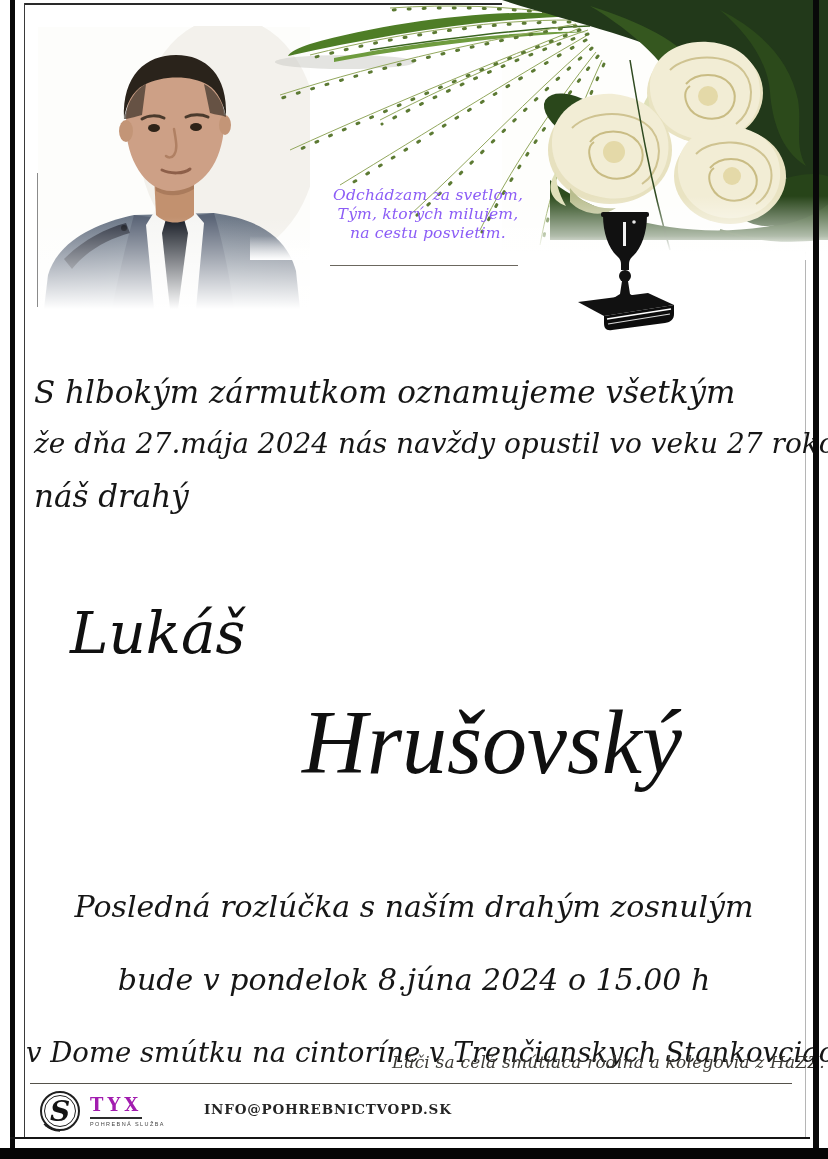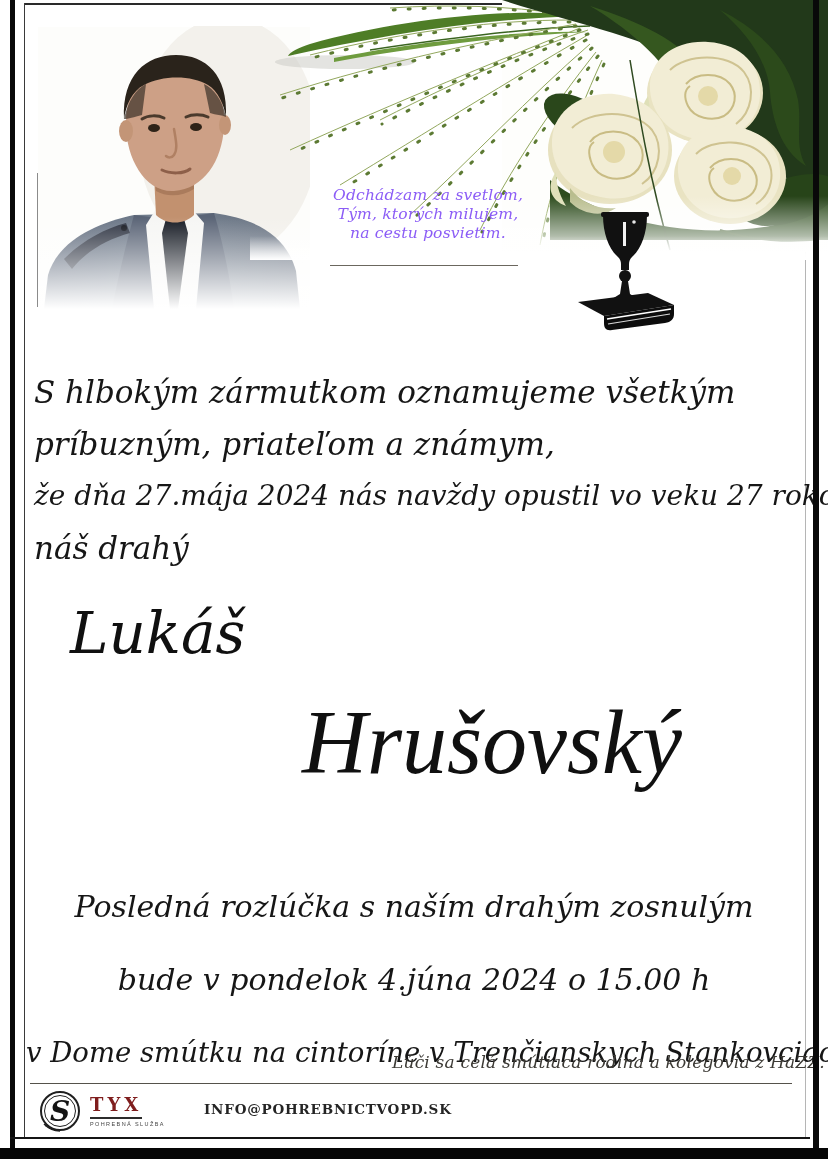--- a/index.html
+++ b/index.html
@@ -49,21 +49,21 @@
 
   
   .farewell{position:absolute;left:392px;top:1052px;width:400px;text-align:right;
     font-size:17px;color:#3c3a35;letter-spacing:.2px;white-space:nowrap;}
   .footer-divider{position:absolute;left:30px;top:1083px;width:762px;height:1px;background:#55524b;}
 
   
   .logo{position:absolute;left:36px;top:1088px;width:48px;height:48px;}
   .brand-block{position:absolute;left:90px;top:1094px;width:100px;}
   .brand-text{font-family:"DejaVu Serif",serif;font-weight:bold;font-size:18px;letter-spacing:4px;
-    color:#7f1d1d;border-bottom:2px solid #2c2c2c;padding-bottom:2px;display:inline-block;}
+    color:#a21caf;border-bottom:2px solid #2c2c2c;padding-bottom:2px;display:inline-block;}
   .brand-tagline{font-family:"Liberation Sans",sans-serif;font-size:5.5px;letter-spacing:1.4px;
     color:#444;margin-top:2px;white-space:nowrap;}
   .footer-email{position:absolute;left:204px;top:1101px;font-size:13.5px;font-weight:bold;
     letter-spacing:.8px;color:#242424;font-family:"DejaVu Serif",serif;white-space:nowrap;}
 </style>
 </head>
 <body>
 
 <div class="page">
 
@@ -221,31 +221,30 @@
 
     <path d="M35,109 L99,99" stroke="#ffffff" stroke-width="1.6" fill="none"></path>
     <path d="M36,114 L98,104" stroke="#d8d8d8" stroke-width="1.2" fill="none"></path>
 
     <rect x="51" y="12" width="3" height="24" fill="#ffffff" opacity=".95"></rect>
     <circle cx="62" cy="12" r="1.8" fill="#ffffff" opacity=".9"></circle>
   </svg>
 
   <div class="announcement it">
     <span class="line">S hlbokým zármutkom oznamujeme všetkým</span>
-    <span class="line">príbuzným, priateľom a známym,</span>
     <span class="line long">že dňa 27.mája 2024 nás navždy opustil vo veku 27 rokov</span>
     <span class="line">náš drahý</span>
   </div>
 
   <div class="name-first it">Lukáš</div>
   <div class="name-last it">Hrušovský</div>
 
   <div class="funeral it">
     <span class="line">Posledná rozlúčka s naším drahým zosnulým</span>
-    <span class="line">bude v pondelok 4.júna 2024 o 15.00 h</span>
+    <span class="line">bude v pondelok 8.júna 2024 o 15.00 h</span>
     <span class="line long">v Dome smútku na cintoríne v Trenčianskych Stankovciach.</span>
   </div>
 
   <div class="farewell it">Lúči sa celá smútiaca rodina a kolegovia z HaZZ.</div>
   <div class="footer-divider"></div>
 
   <svg class="logo" viewBox="0 0 48 48" aria-hidden="true">
     <circle cx="24" cy="23" r="19" fill="none" stroke="#1f1f1f" stroke-width="2"></circle>
     <circle cx="24" cy="23" r="15.5" fill="none" stroke="#1f1f1f" stroke-width="1"></circle>
     <text x="24" y="33" text-anchor="middle" font-family="DejaVu Serif, serif" font-style="italic" font-weight="bold" font-size="28" fill="#141414">S</text>

